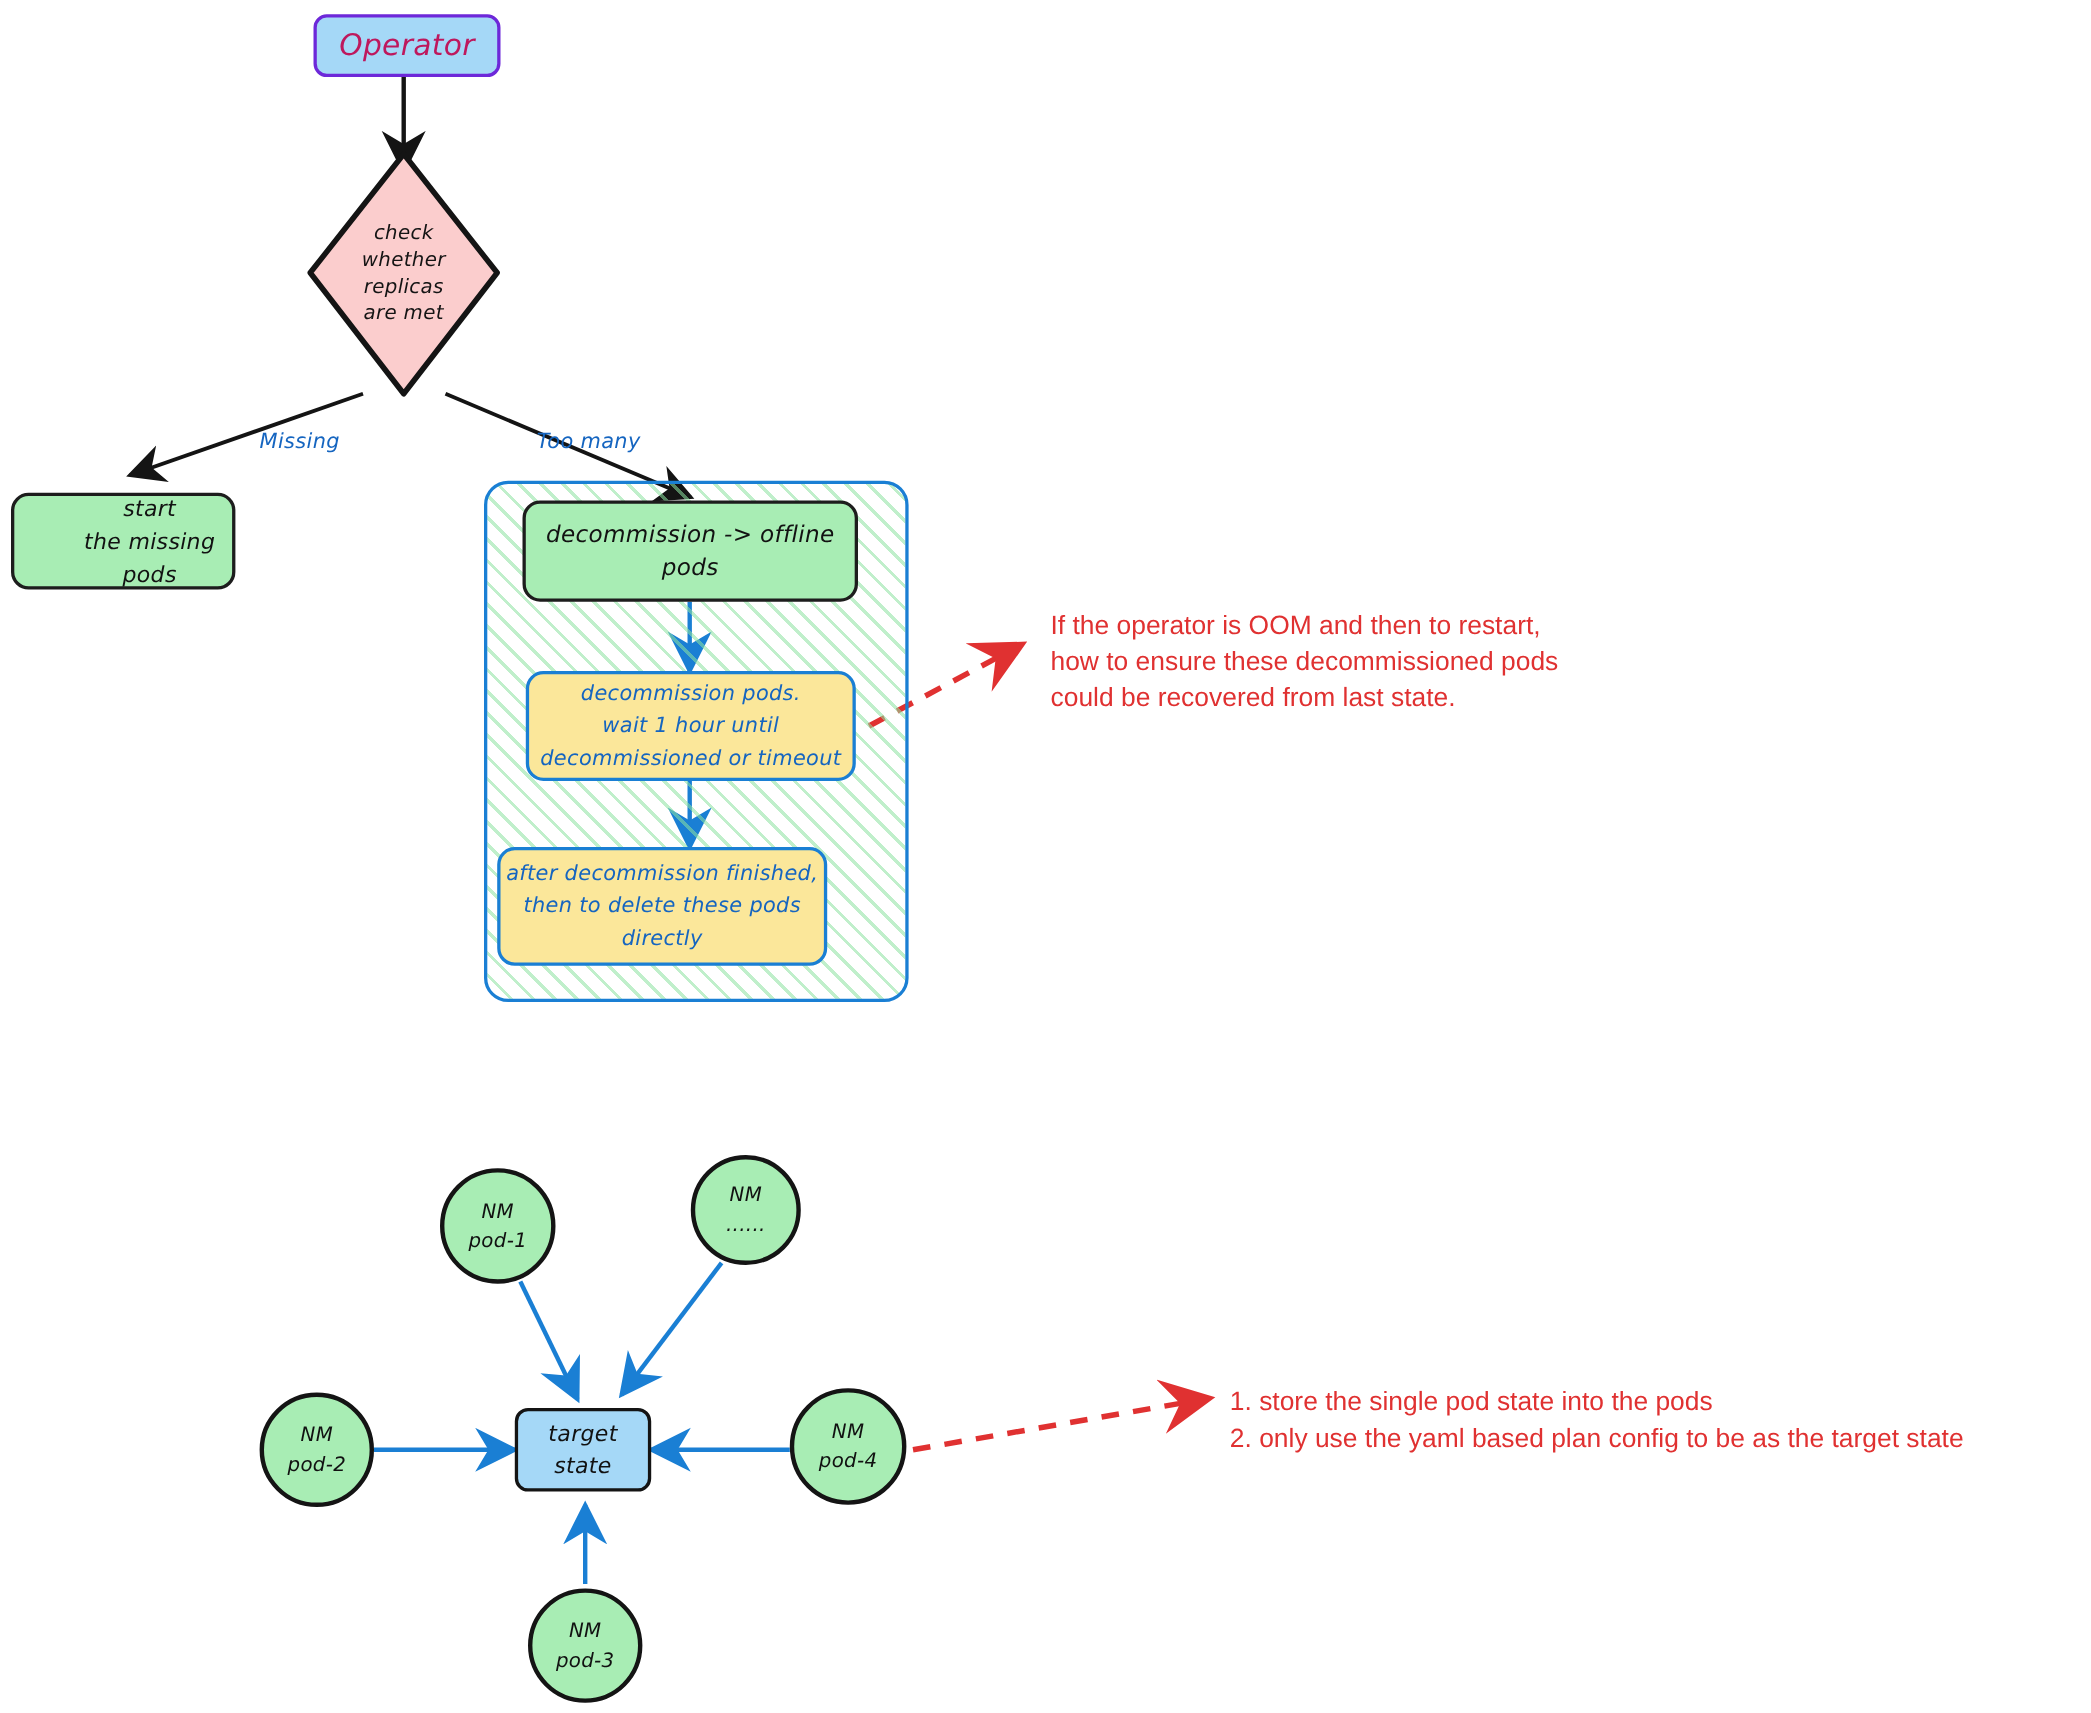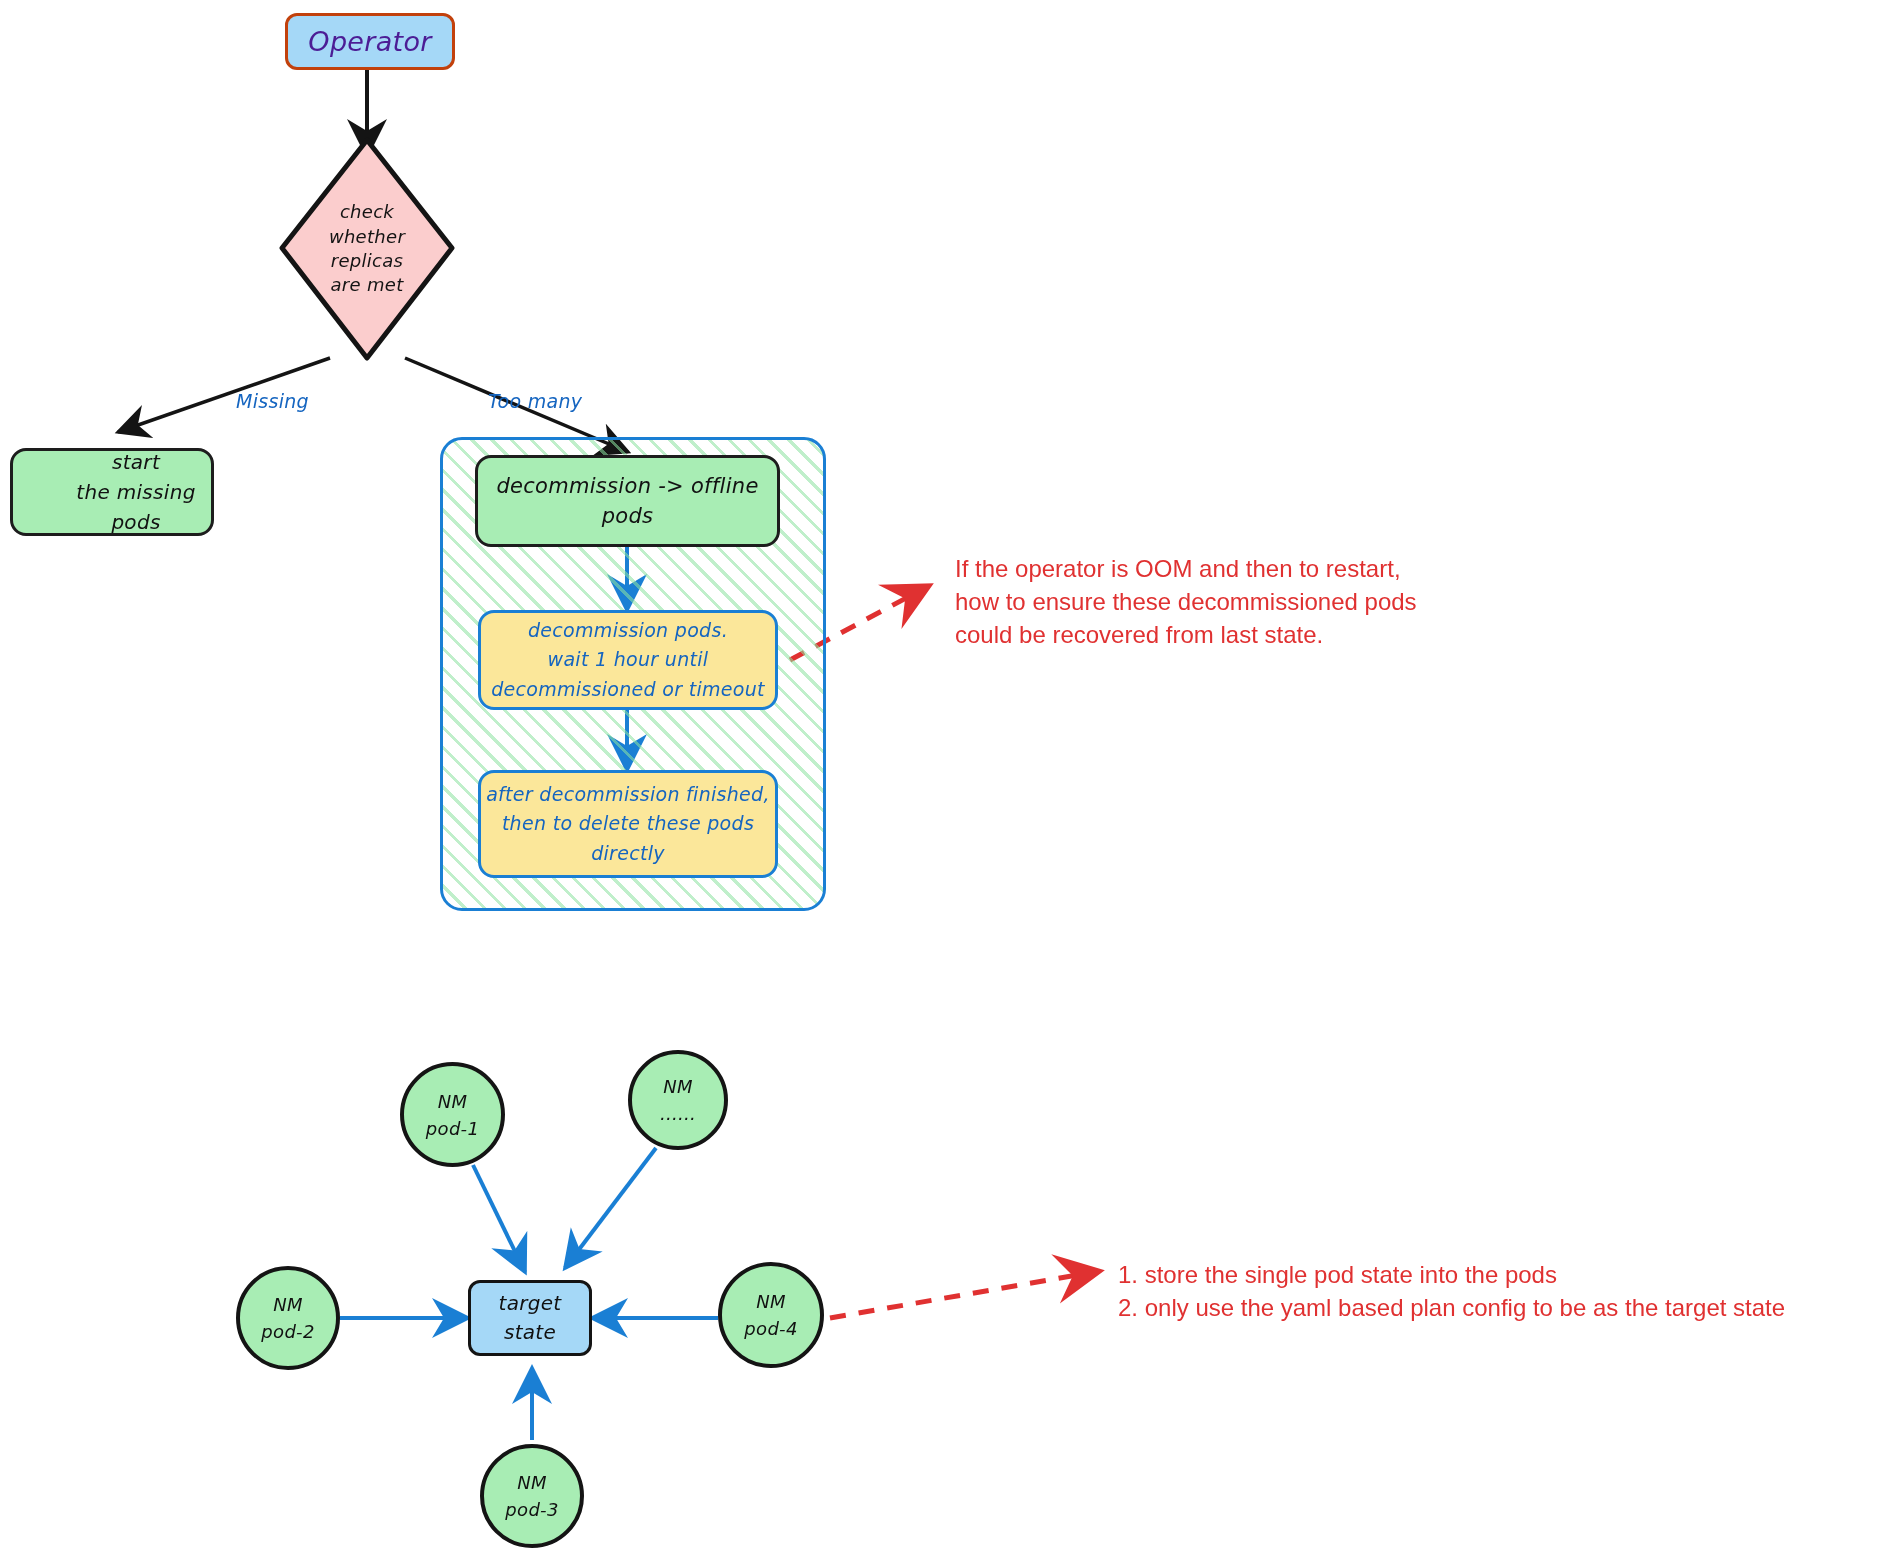--- a/index.html
+++ b/index.html
@@ -8,22 +8,22 @@
     font-family:"DejaVu Sans", sans-serif;
   }
   .canvas{position:absolute;inset:0;}
   svg.layer{position:absolute;left:0;top:0;width:1901px;height:1557px;pointer-events:none;}
 
   
   .node{position:absolute;box-sizing:border-box;display:flex;align-items:center;justify-content:center;text-align:center;}
   .hand{font-family:"DejaVu Sans", sans-serif;font-style:italic;letter-spacing:.3px;}
 
   .box-blue{
-    background:#a5d8f7;border:3px solid #c2410c;border-radius:12px;
-    color:#4c1d95;
+    background:#a5d8f7;border:3px solid #6d28d9;border-radius:12px;
+    color:#be185d;
   }
   .box-green{
     background:#a8edb4;border:3px solid #1d1d1d;border-radius:16px;color:#121212;
   }
   .box-yellow{
     background:#fbe79a;border:3px solid #1a7fd4;border-radius:16px;color:#1565c0;
   }
   .circle-green{
     background:#a8edb4;border:4px solid #141414;border-radius:50%;color:#111;
   }
@@ -125,21 +125,21 @@
     <span style="white-space:pre-line;">decommission -&gt; offline
 pods</span>
   </div>
 
   <div class="node box-yellow t-yellow hand" style="left:478px;top:610px;width:300px;height:100px;">
     <span style="white-space:pre-line;">decommission pods.
 wait 1 hour until
 decommissioned or timeout</span>
   </div>
 
-  <div class="node box-yellow t-yellow hand" style="left:478px;top:770px;width:300px;height:108px;justify-content:center;">
+  <div class="node box-yellow t-yellow hand" style="left:452px;top:770px;width:300px;height:108px;justify-content:center;">
     <span style="white-space:pre-line;">after decommission finished,
 then to delete these pods
 directly</span>
   </div>
 
   <div class="note" style="left:955px;top:552px;width:600px;">If the operator is OOM and then to restart,
 how to ensure these decommissioned pods
 could be recovered from last state.</div>
 
   <div class="node circle-green t-circle hand" style="left:400px;top:1062px;width:105px;height:105px;">

